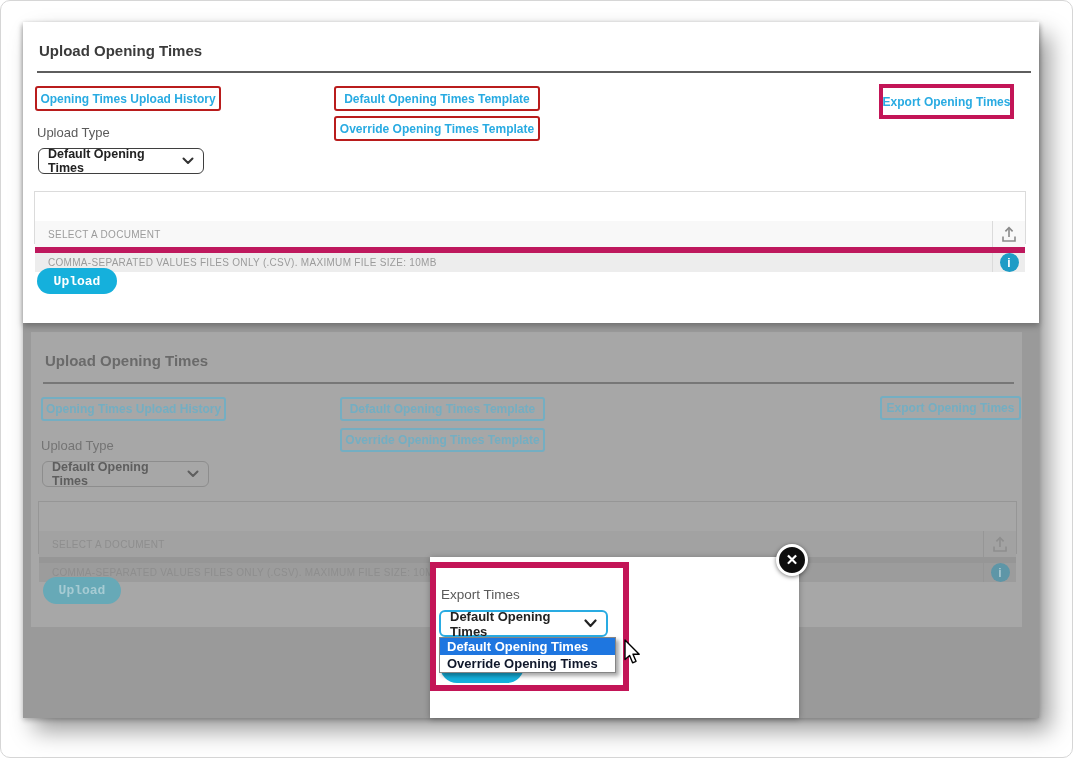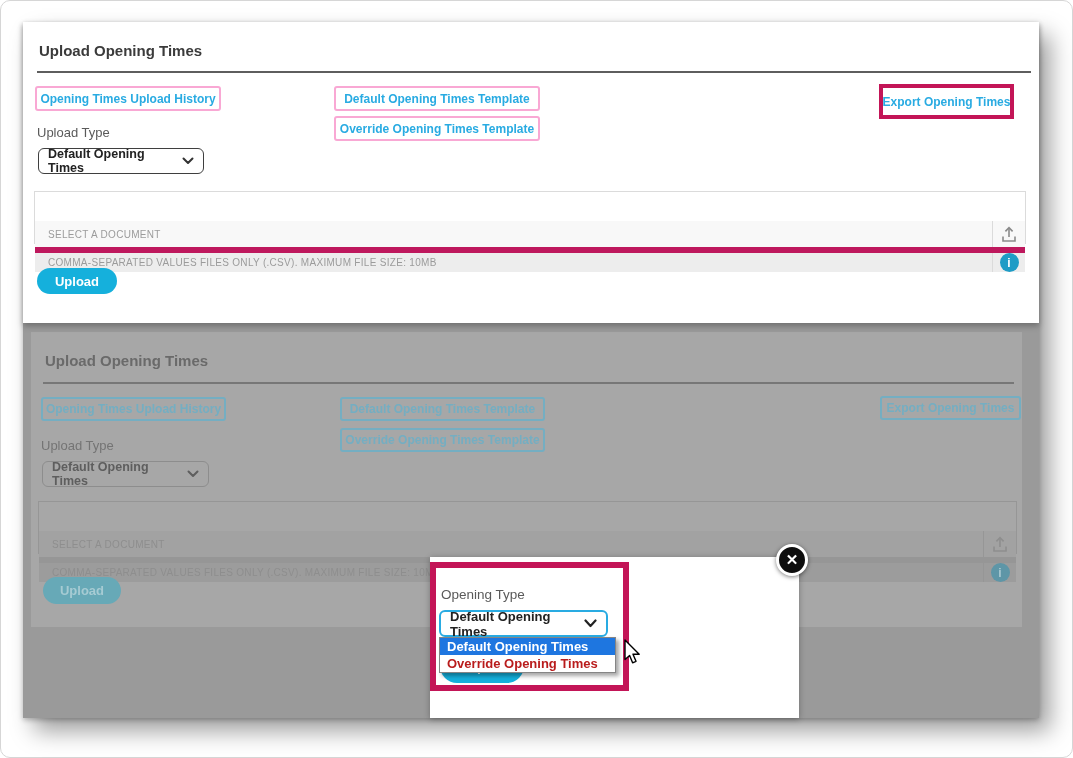--- a/index.html
+++ b/index.html
@@ -12,39 +12,39 @@
 
   .panel-top { position:absolute; left:0; top:0; width:1016px; height:301px; background:#ffffff;
                box-shadow: 0 3px 6px rgba(0,0,0,.28); z-index:2; }
   .panel-bottom { position:absolute; left:0; top:301px; width:1016px; height:395px; background:#9a9a9a; z-index:1; }
   .dim-card { position:absolute; left:8px; top:9px; width:991px; height:295px; background:#a7a7a7; }
 
   .title { position:absolute; font-size:15px; font-weight:700; color:#3b3b3b; white-space:nowrap; }
   .divider { position:absolute; height:2px; background:#5e5e5e; }
 
   .btn-outline { position:absolute; display:flex; align-items:center; justify-content:center;
-                 background:#fff; border:2px solid #f9a8d4; border-radius:3px;
+                 background:#fff; border:2px solid #b91c1c; border-radius:3px;
                  color:#29abe2; font-weight:700; font-size:12px; white-space:nowrap; cursor:pointer; }
   .label { position:absolute; font-size:13px; color:#5a5a5a; white-space:nowrap; }
   .select { position:absolute; display:flex; align-items:center; justify-content:space-between;
             background:#fff; border:1px solid #3f3f3f; border-radius:6px; padding:0 9px;
             font-size:12.5px; font-weight:600; color:#222; cursor:pointer; }
 
   .filebox { position:absolute; border:1px solid #dbdbdb; }
   .filerow { display:flex; height:26px; }
   .filerow.r2 { border-top:6px solid #be185d; height:25px; }
   .filerow-main { flex:1; display:flex; align-items:center; padding-left:13px;
                   font-size:10px; letter-spacing:.3px; color:#9b9b9b; white-space:nowrap; }
   .filerow-icon { width:33px; border-left:1px solid #dbdbdb; display:flex; align-items:center; justify-content:center; cursor:pointer; }
   .r1 { background:#f8f8f8;margin-top:29px; }
   .r2 { background:#ededed; }
 
   .pill { position:absolute; display:flex; align-items:center; justify-content:center;
           background:#15b0dc; color:#fff; border:none; border-radius:14px;
-          font-weight:700; font-size:13px; cursor:pointer; }
+          font-weight:700; font-size:13px; cursor:pointer;font-family:Liberation Mono, monospace; }
 
   .info-circle { width:19px; height:19px; border-radius:50%; background:#1e9cc6; color:#fff;
                  display:flex; align-items:center; justify-content:center;
                  font-size:12px; font-weight:700; font-style:normal; }
 
   .annotation { position:absolute; border:4px solid #c31557; background:transparent; pointer-events:none; }
 
   
   .dim .title { color:#6a6a6a; }
   .dim .divider { background:#777; }
@@ -62,21 +62,21 @@
 
   
   .modal { position:absolute; left:407px; top:535px; width:369px; height:161px; background:#fff;
            box-shadow:0 1px 6px rgba(0,0,0,.3); z-index:10; }
   .modal-label { position:absolute; left:11px; top:30px; font-size:13.5px; color:#5a5a5a; }
   .modal-select { position:absolute; left:9px; top:53px; width:169px; height:27px;
                   border:2px solid #29abe2; border-radius:6px; font-size:13px; }
   .dropdown-list { position:absolute; left:9px; top:80px; width:177px; height:36px;
                    background:#fff; border:1px solid #858585; box-shadow:3px 3px 4px rgba(0,0,0,.35); z-index:12; }
   .opt { height:17px; display:flex; align-items:center; padding-left:7px; font-size:13px;
-         font-weight:700; color:#b91c1c; white-space:nowrap; cursor:pointer; }
+         font-weight:700; color:#0f172a; white-space:nowrap; cursor:pointer; }
   .opt.hl { background:#1e76e0; color:#fff; }
   .modal-export { position:absolute; left:10px; top:92px; width:84px; height:34px; border-radius:17px;
                   font-size:14px; z-index:11; }
   .modal-annotation { position:absolute; left:407px; top:540px; width:199px; height:129px;
                       border:6px solid #c31557; z-index:13; pointer-events:none; }
   .close-btn { position:absolute; left:753px; top:522px; width:32px; height:32px; border-radius:50%;
                background:#0d0d0d; border:3px solid #fff; box-shadow:0 1px 4px rgba(0,0,0,.5);
                display:flex; align-items:center; justify-content:center;
                color:#fff; font-size:15px; font-weight:700; z-index:14; cursor:pointer; }
   .cursor { position:absolute; left:600px; top:617px; z-index:20; }
@@ -171,21 +171,21 @@
           <div class="filerow-icon">
             <span class="info-circle">i</span>
           </div>
         </div>
       </div>
 
       <button class="pill" style="left:20px; top:254px; width:78px; height:27px;">Upload</button>
     </div>
 
     <div class="modal">
-      <div class="modal-label">Opening Type</div>
+      <div class="modal-label">Export Times</div>
 
       <div class="select modal-select">
         <span>Default Opening Times</span>
         <span style="display:flex;">
           <svg width="13" height="9" viewBox="0 0 13 9">
               <path d="M1.5 1.5 L6.5 7 L11.5 1.5" fill="none" stroke="#222" stroke-width="2.2" stroke-linecap="round" stroke-linejoin="round"></path>
             </svg>
         </span>
       </div>
 

